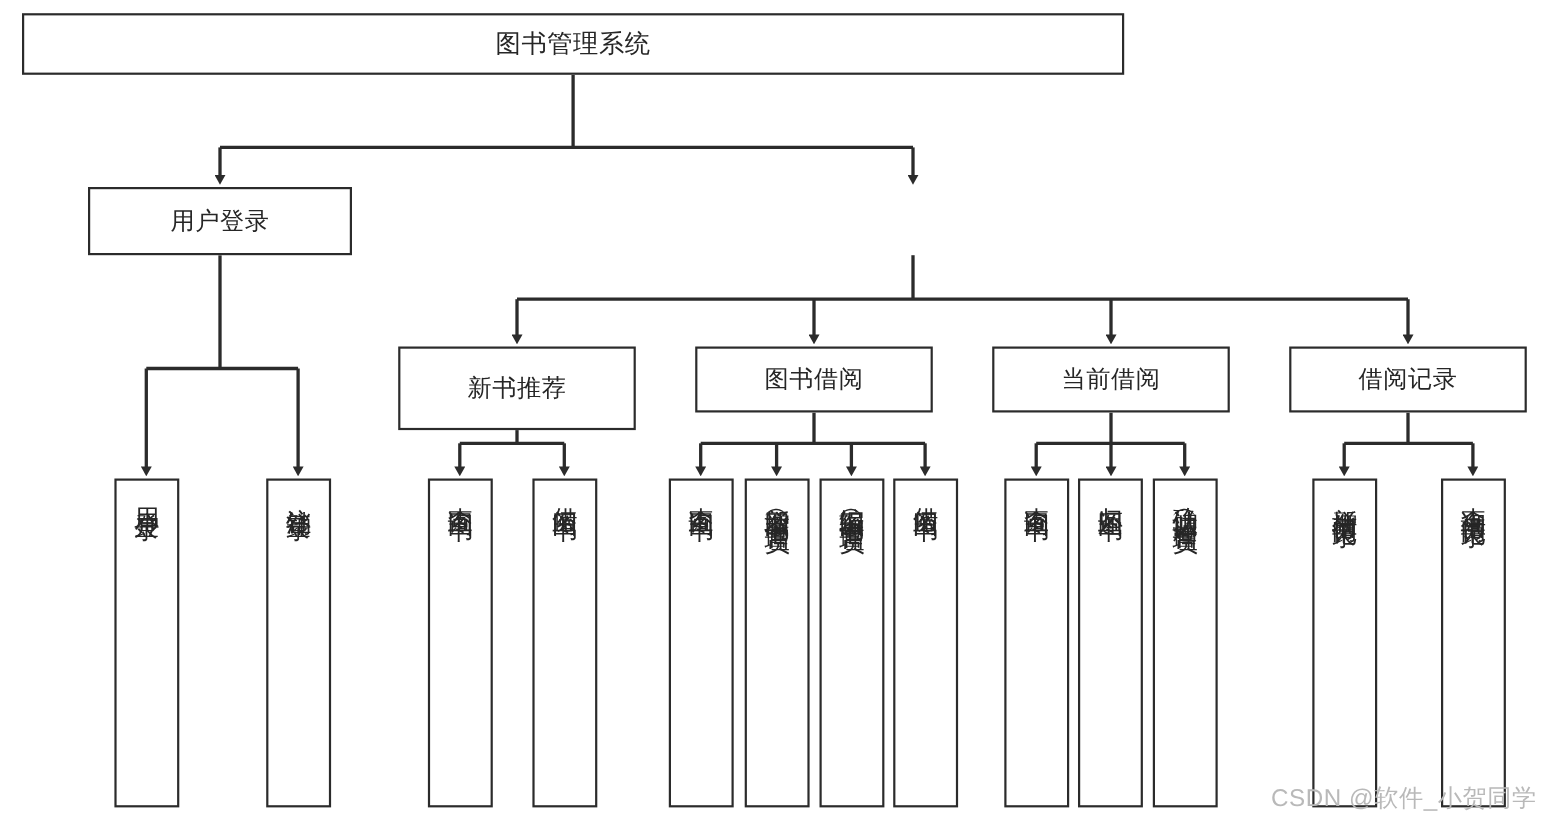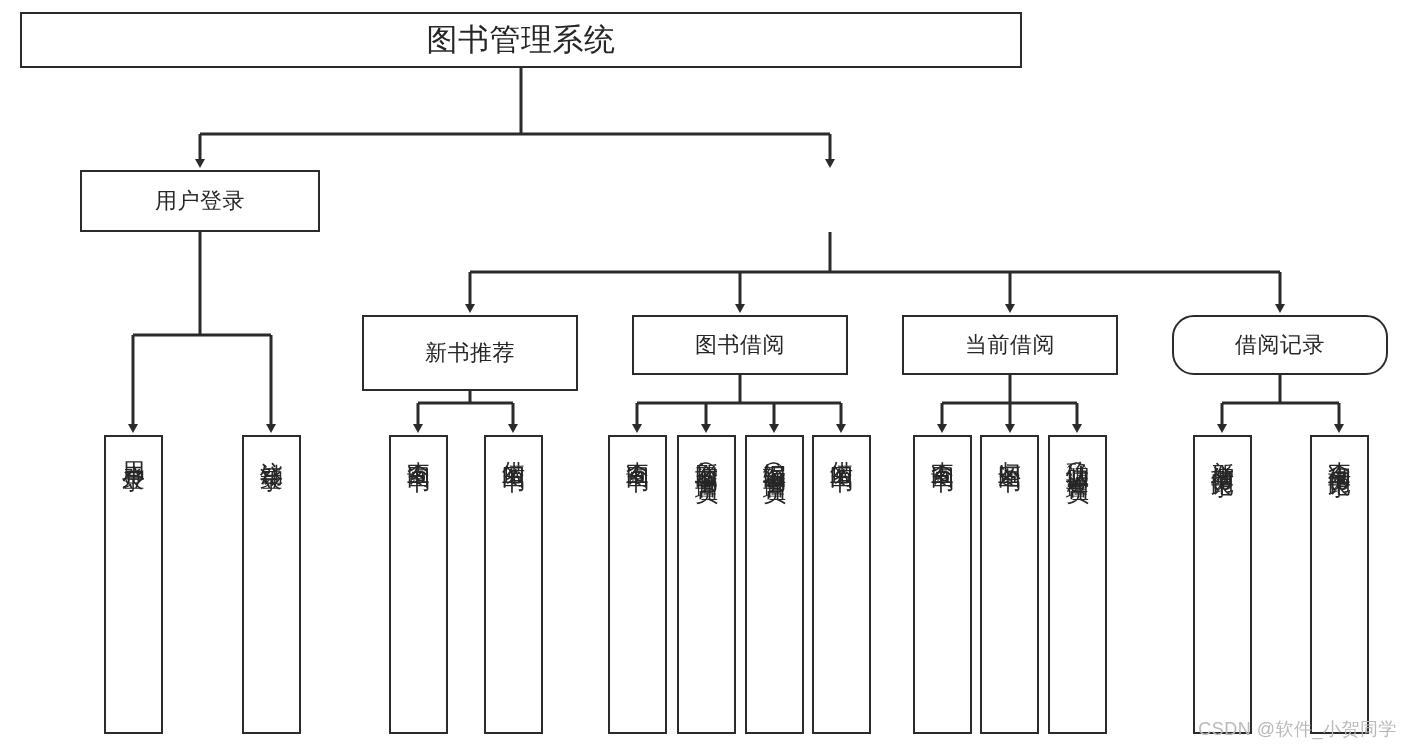--- a/index.html
+++ b/index.html
@@ -41,40 +41,40 @@
     display: block;
     text-align: center;
     line-height: 1.12;
     letter-spacing: 0.5px;
   }
   
   .node.horiz .lbl {
     writing-mode: horizontal-tb;
     font-size: 22px;
   }
-  .node.root .lbl { font-size: 31px; }
+  .node.root .lbl { font-size: 23px; }
   
   .node.vert {
     align-items: flex-start;
     justify-content: center;
     padding-top: 6px;
   }
   .node.vert .lbl {
     writing-mode: vertical-rl;
     text-orientation: upright;
     font-size: 23px;
     line-height: 1;
     letter-spacing: 3px;
     white-space: nowrap;
   }
   .watermark {
     position: absolute;
     right: 8px;
     bottom: 6px;
-    font-size: 18px;
+    font-size: 22px;
     color: #b9b9b9;
     letter-spacing: 0.5px;
     z-index: 5;
     white-space: nowrap;
     font-family: "Liberation Sans", "DejaVu Sans", sans-serif;
   }
 </style>
 </head>
 <body>
 
@@ -140,21 +140,21 @@
 
   <div class="node horiz" style="left:362px; top:315px; width:216px; height:76px;">
     <span class="lbl">新书推荐</span>
   </div>
   <div class="node horiz" style="left:632px; top:315px; width:216px; height:60px;">
     <span class="lbl">图书借阅</span>
   </div>
   <div class="node horiz" style="left:902px; top:315px; width:216px; height:60px;align-items:center;">
     <span class="lbl">当前借阅</span>
   </div>
-  <div class="node horiz" style="left:1172px; top:315px; width:216px; height:60px;border-radius:22px;">
+  <div class="node horiz" style="left:1172px; top:315px; width:216px; height:60px;">
     <span class="lbl">借阅记录</span>
   </div>
 
   <div class="node vert" style="left:104px; top:435px; width:59px; height:299px;">
     <span class="lbl">用户登录</span>
   </div>
   <div class="node vert" style="left:242px; top:435px; width:59px; height:299px;">
     <span class="lbl">注销登录</span>
   </div>
 

